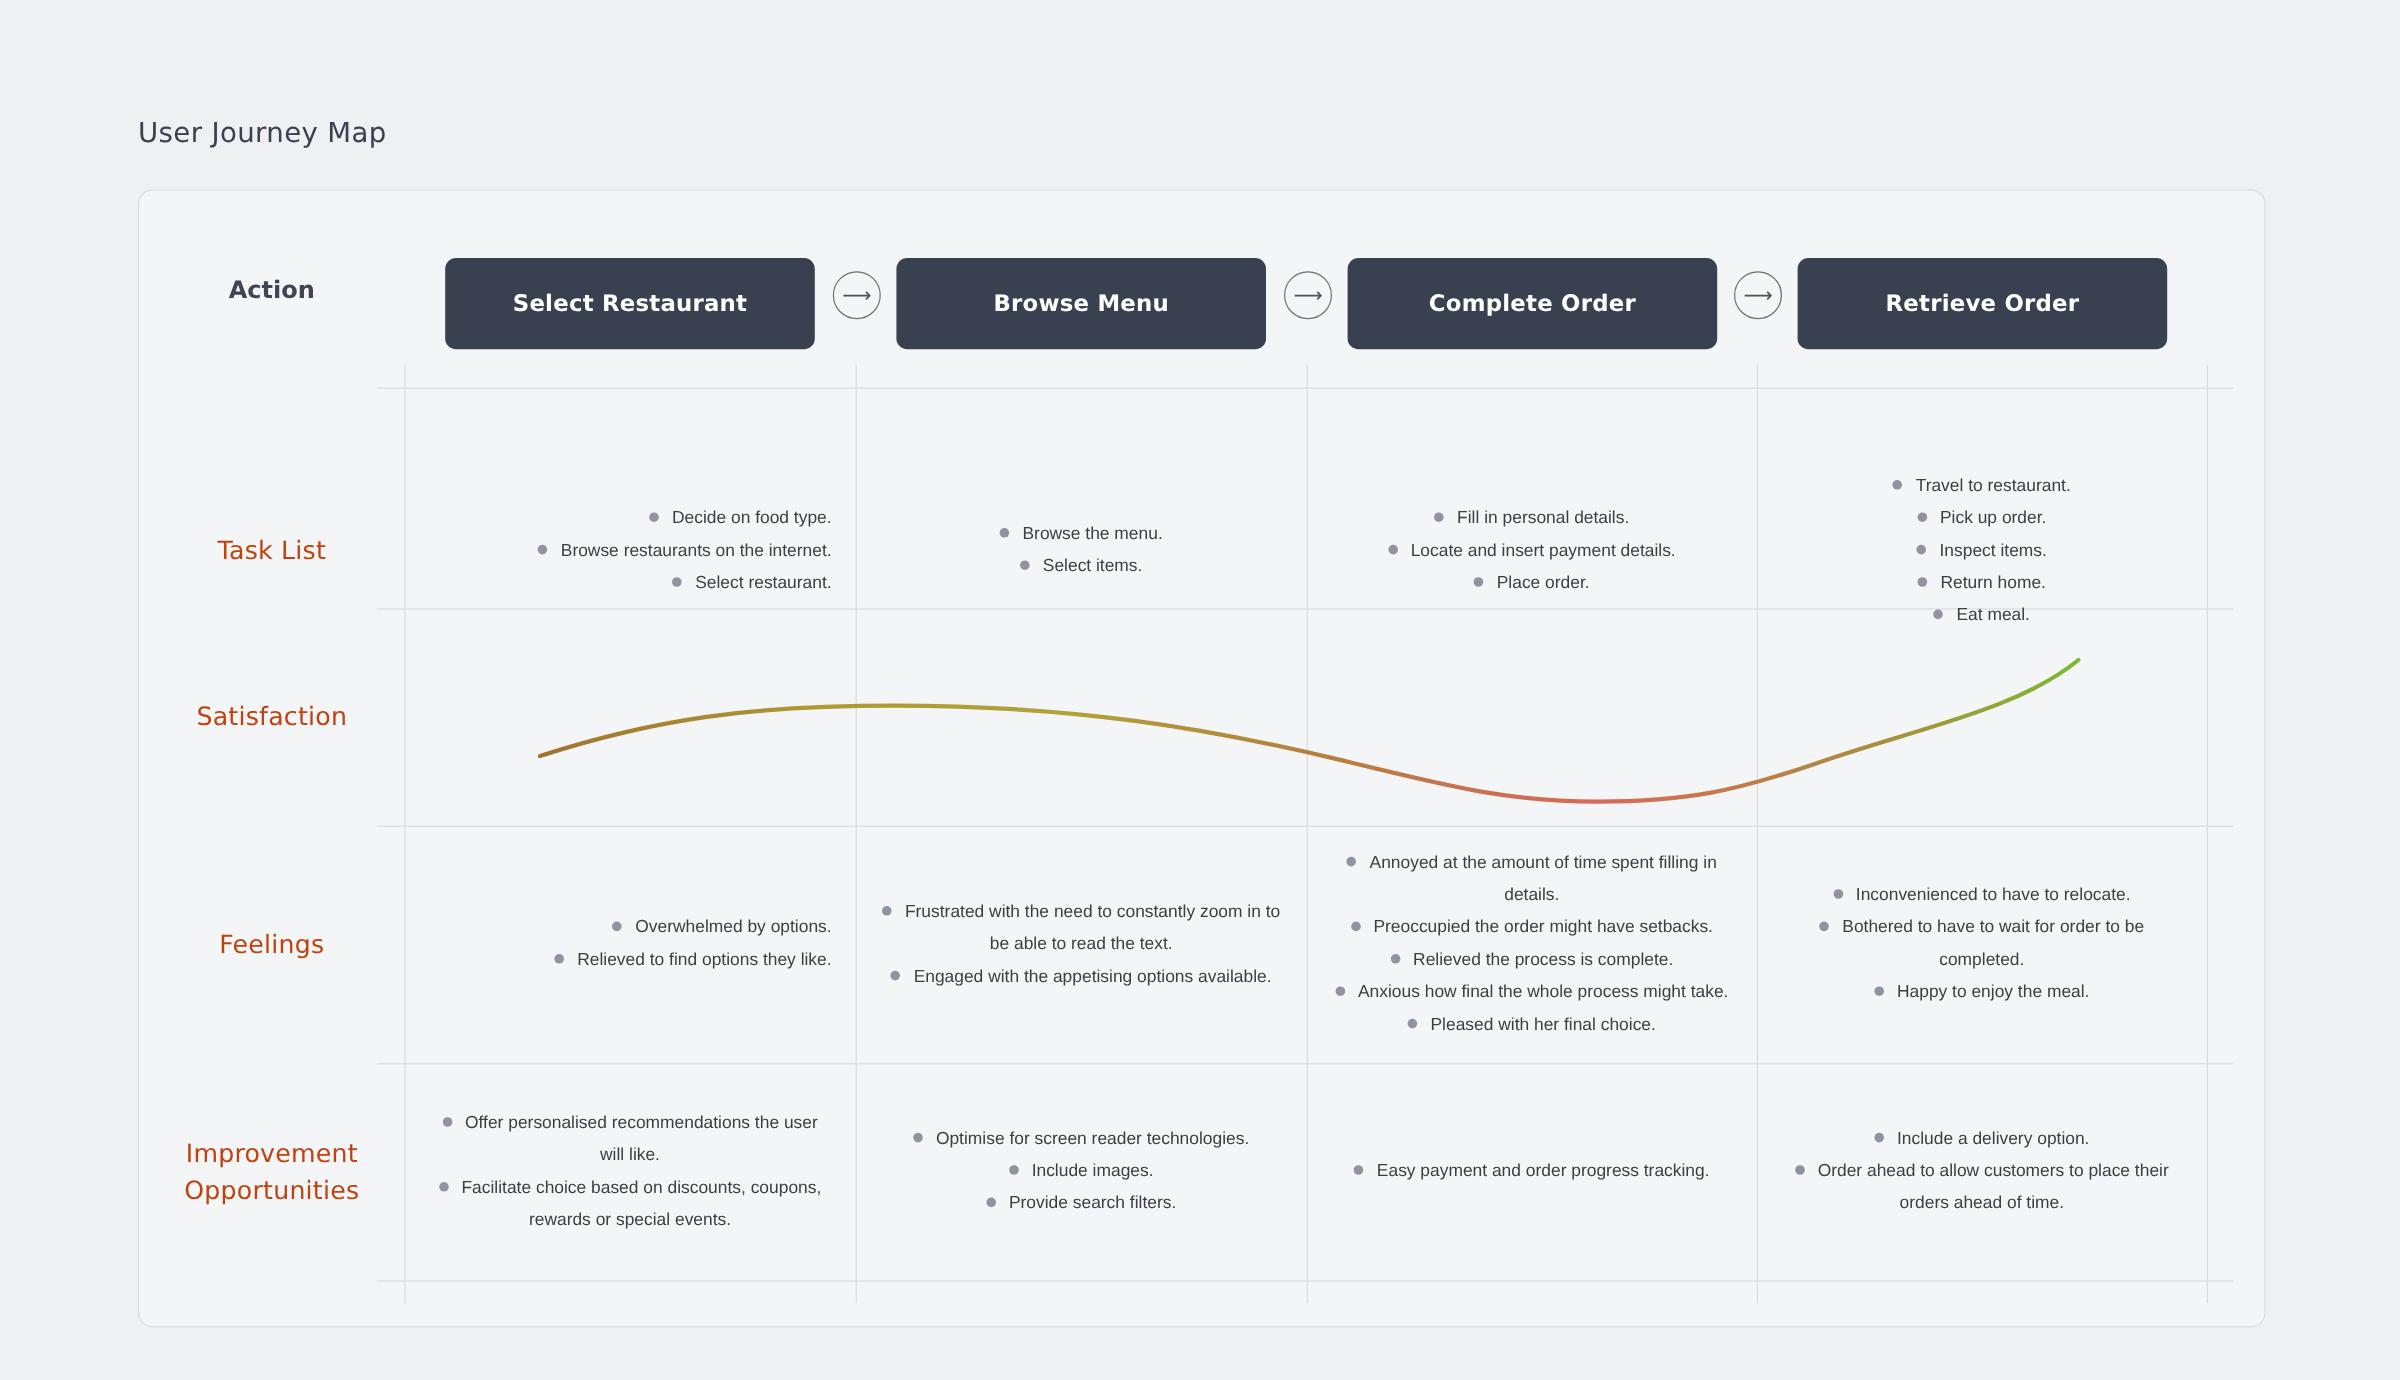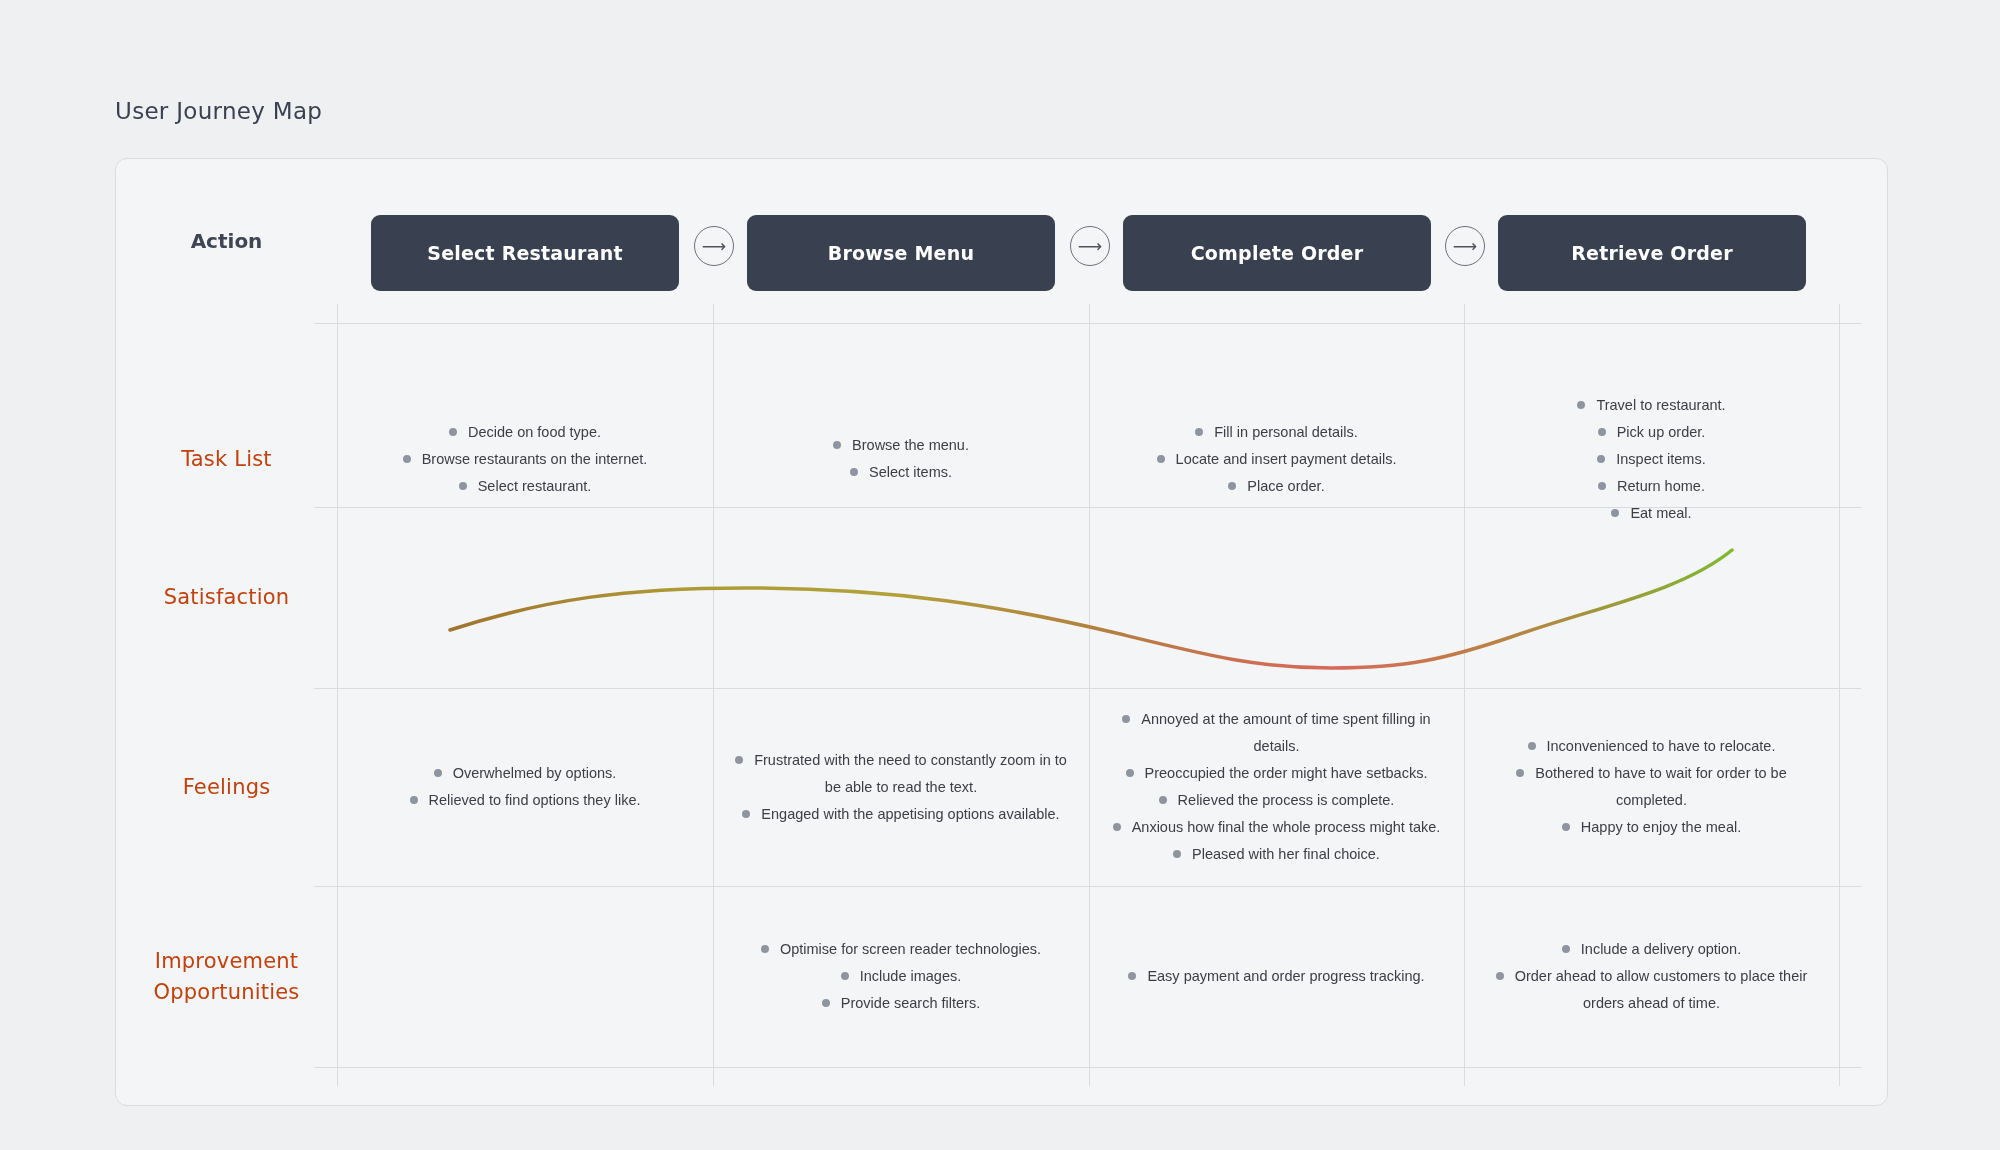--- a/index.html
+++ b/index.html
@@ -29,21 +29,21 @@
   .gl{position:absolute;background:#d9dbde;}
   .gl.v{width:1px;top:145px;height:782px;}
   .gl.h{height:1px;left:198px;width:1547px;}
   .v1{left:221px}.v2{left:597px}.v3{left:973px}.v4{left:1348px}.v5{left:1723px}
   .h1{top:164px}.h2{top:348px}.h3{top:529px}.h4{top:727px}.h5{top:908px}
 
   
   .cell{position:absolute;display:flex;flex-direction:column;justify-content:center;
         align-items:center;text-align:center;box-sizing:border-box;padding:0 20px;}
   .col-label{left:0;width:221px;}
-  .col-1{left:221px;width:376px;}
+  .col-1{left:221px;width:376px;align-items:flex-end;}
   .col-2{left:597px;width:376px;text-align:center;}
   .col-3{left:973px;width:375px;}
   .col-4{left:1348px;width:375px;}
   .row-action{top:0;height:164px;}
   .row-task{top:168px;height:184px;margin-top:40px;}
   .row-satisfaction{top:348px;height:181px;}
   .row-feelings{top:529px;height:198px;}
   .row-improvement{top:727px;height:181px;}
 
   .row-label{
@@ -193,20 +193,24 @@
       <div class="bullet-item"><span class="dot"></span><span class="bullet-text">Relieved the process is complete.</span></div>
       <div class="bullet-item"><span class="dot"></span><span class="bullet-text">Anxious how final the whole process might take.</span></div>
       <div class="bullet-item"><span class="dot"></span><span class="bullet-text">Pleased with her final choice.</span></div>
     </div>
   <div class="cell col-4 row-feelings">
       <div class="bullet-item"><span class="dot"></span><span class="bullet-text">Inconvenienced to have to relocate.</span></div>
       <div class="bullet-item"><span class="dot"></span><span class="bullet-text">Bothered to have to wait for order to be completed.</span></div>
       <div class="bullet-item"><span class="dot"></span><span class="bullet-text">Happy to enjoy the meal.</span></div>
     </div>
 
+  <div class="cell col-1 row-improvement">
+      <div class="bullet-item"><span class="dot"></span><span class="bullet-text">Offer personalised recommendations the user will like.</span></div>
+      <div class="bullet-item"><span class="dot"></span><span class="bullet-text">Facilitate choice based on discounts, coupons, rewards or special events.</span></div>
+    </div>
   <div class="cell col-2 row-improvement">
       <div class="bullet-item"><span class="dot"></span><span class="bullet-text">Optimise for screen reader technologies.</span></div>
       <div class="bullet-item"><span class="dot"></span><span class="bullet-text">Include images.</span></div>
       <div class="bullet-item"><span class="dot"></span><span class="bullet-text">Provide search filters.</span></div>
     </div>
   <div class="cell col-3 row-improvement">
       <div class="bullet-item"><span class="dot"></span><span class="bullet-text">Easy payment and order progress tracking.</span></div>
     </div>
   <div class="cell col-4 row-improvement">
       <div class="bullet-item"><span class="dot"></span><span class="bullet-text">Include a delivery option.</span></div>

